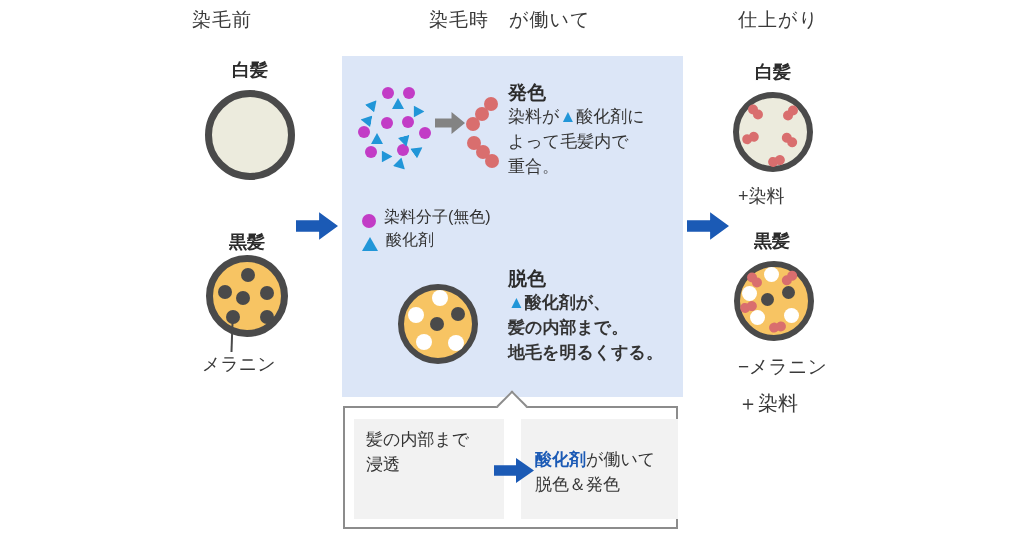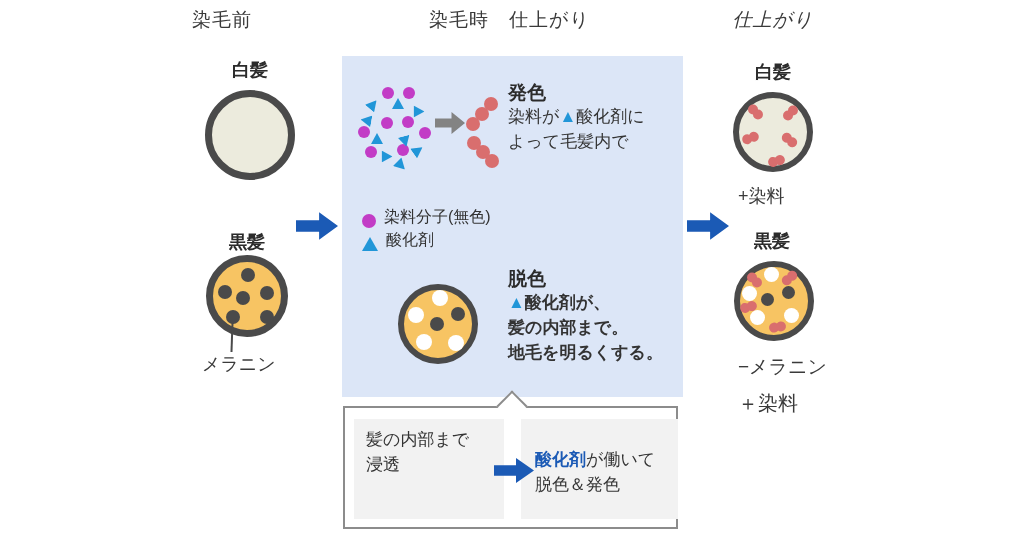--- a/index.html
+++ b/index.html
@@ -36,22 +36,22 @@
   .lmark-dot{width:14px;height:14px;border-radius:50%;background:var(--magenta);flex:0 0 auto;}
   .lmark-tri{width:16px;height:14px;background:var(--tri);clip-path:polygon(50% 0,100% 100%,0 100%);flex:0 0 auto;}
   .pline{position:absolute;width:2px;background:var(--dark);}
 </style>
 </head>
 <body>
 
 <div class="stage">
 
   <div class="abs hdr" style="left:192px;top:7px;width:120px;">染毛前</div>
-  <div class="abs hdr" style="left:429px;top:7px;">染毛時　仕上がり</div>
-  <div class="abs hdr" style="left:727px;top:7px;width:92px;text-align:center;font-style:italic;">仕上がり</div>
+  <div class="abs hdr" style="left:429px;top:7px;">染毛時　が働いて</div>
+  <div class="abs hdr" style="left:727px;top:7px;width:92px;text-align:right;">仕上がり</div>
 
   <div class="abs lbl" style="left:205px;top:58px;width:90px;">白髪</div>
   <div class="circle" style="left:205px;top:90px;width:90px;height:90px;border:7px solid var(--dark);background:var(--cream);"></div>
 
   <div class="abs lbl" style="left:202px;top:230px;width:90px;">黒髪</div>
   <div class="circle" style="left:206px;top:255px;width:82px;height:82px;border:7px solid var(--dark);background:var(--orange);">
     <span class="dot" style="left:28px;top:6px;width:14px;height:14px;background:var(--dark);"></span>
     <span class="dot" style="left:5px;top:23px;width:14px;height:14px;background:var(--dark);"></span>
     <span class="dot" style="left:23px;top:29px;width:14px;height:14px;background:var(--dark);"></span>
     <span class="dot" style="left:47px;top:24px;width:14px;height:14px;background:var(--dark);"></span>
@@ -91,20 +91,21 @@
   <span class="dot" style="left:475px;top:107px;width:14px;height:14px;background:var(--red);"></span>
   <span class="dot" style="left:484px;top:97px;width:14px;height:14px;background:var(--red);"></span>
   <span class="dot" style="left:467px;top:136px;width:14px;height:14px;background:var(--red);"></span>
   <span class="dot" style="left:476px;top:145px;width:14px;height:14px;background:var(--red);"></span>
   <span class="dot" style="left:485px;top:154px;width:14px;height:14px;background:var(--red);"></span>
 
   <div class="abs title" style="left:508px;top:80px;">発色</div>
   <div class="abs body-txt" style="left:508px;top:104px;">
     <div><span>染料が</span><span class="tri-inline">▲</span><span>酸化剤に</span></div>
     <div>よって毛髪内で</div>
+    <div>重合。</div>
   </div>
 
   <div class="abs" style="left:362px;top:205px;">
     <div class="legend-row">
       <span class="lmark-dot"></span>
       <span class="legend-txt">染料分子(無色)</span>
     </div>
     <div class="legend-row">
       <span class="lmark-tri"></span>
       <span class="legend-txt">酸化剤</span>

